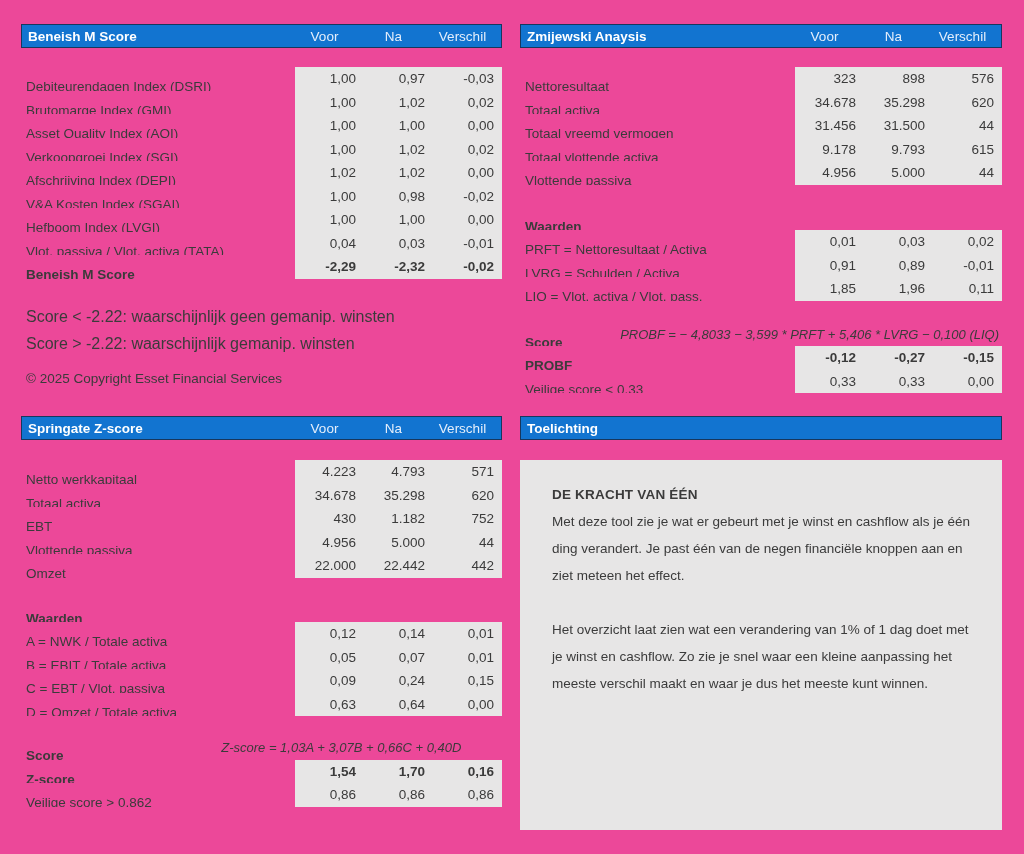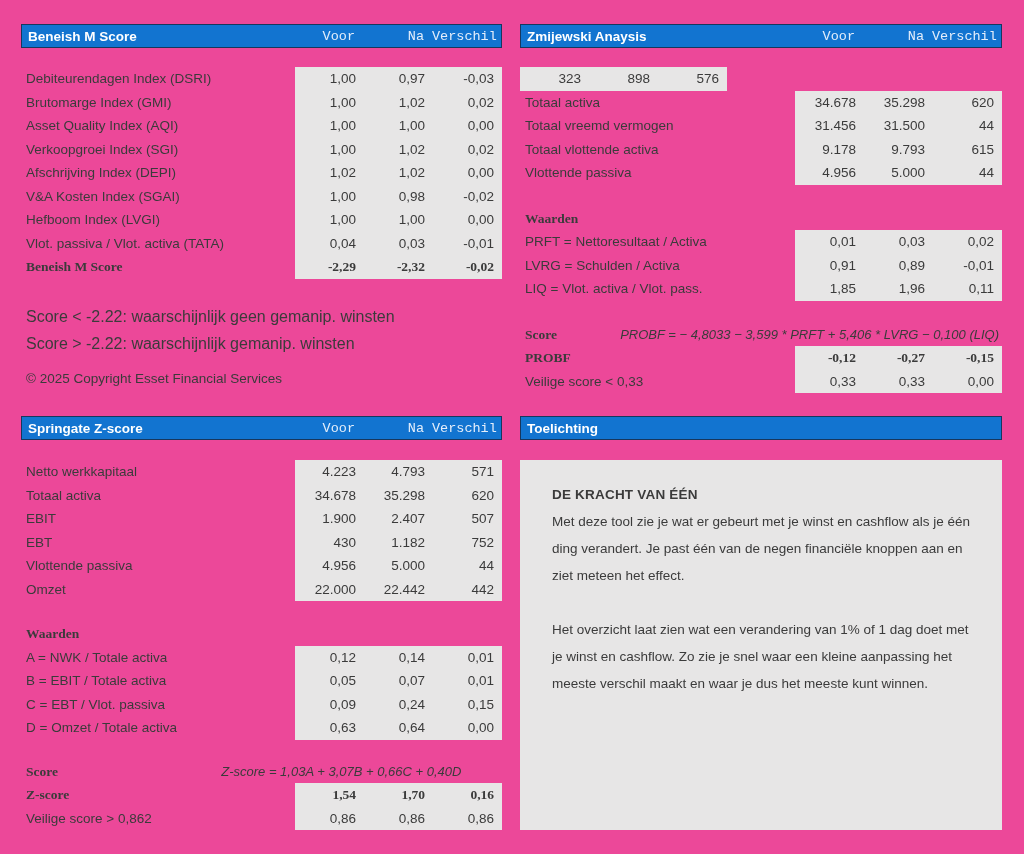--- a/index.html
+++ b/index.html
@@ -7,28 +7,28 @@
   .page { position:relative; width:1024px; height:854px; background:#ec4899; overflow:hidden; }
   .panel { position:absolute; font-size:13.5px; }
   #p-beneish    { left:21px;  top:24px;  width:481px; }
   #p-zmijewski  { left:520px; top:24px;  width:482px; }
   #p-springate  { left:21px;  top:416px; width:481px; }
   #p-toelichting{ left:520px; top:416px; width:482px;border-radius:23px; }
 
   .hdr { display:flex; align-items:center; height:24px; background:#1274d0;
          border:1px solid #17375e; box-sizing:border-box; color:#ffffff; }
   .hdr-title { flex:1; font-weight:700; padding-left:6px; white-space:nowrap; }
-  .hdr-col { width:69px; box-sizing:border-box; text-align:right; padding-right:8px;
-             color:#e4eefb; font-weight:400;font-family:Liberation Mono, monospace; }
+  .hdr-col { width:69px; box-sizing:border-box; text-align:center; padding-right:8px;
+             color:#e4eefb; font-weight:400; }
 
   .row { display:flex; height:23.5px; line-height:23.5px; }
-  .lbl { flex:1; padding-left:5px; white-space:nowrap; overflow:hidden; }
+  .lbl { flex:1; padding-left:5px; white-space:nowrap; overflow:hidden;margin-top:8px; }
   .v   { width:69px; box-sizing:border-box; text-align:right; padding-right:8px; }
   .shaded .v { background:#e7e6e6; }
-  .bold { font-weight:700;font-family:Liberation Serif, serif; }
+  .bold { font-weight:700; }
 
   .score-row .formula { flex:2; font-style:italic; font-size:13px; text-align:center;
                         padding-right:3px; white-space:nowrap; }
 
   .note-line { font-size:16px; line-height:27px; padding-left:5px; white-space:nowrap; }
   .copyright { font-size:13.5px; line-height:18px; padding-left:5px; white-space:nowrap; }
 
   .note-box { background:#e7e6e6; height:370px; box-sizing:border-box;
               padding:21px 20px 0 32px; }
   .note-heading { font-weight:700; line-height:27px; letter-spacing:.2px; }
@@ -110,20 +110,21 @@
 
   <div class="panel" id="p-zmijewski">
     <div class="hdr">
       <div class="hdr-title">Zmijewski Anaysis</div>
       <div class="hdr-col">Voor</div>
       <div class="hdr-col">Na</div>
       <div class="hdr-col">Verschil</div>
     </div>
     <div style="height:19px"></div>
     <div class="row shaded">
+      <div class="lbl">Nettoresultaat</div>
       <div class="v">323</div>
       <div class="v">898</div>
       <div class="v">576</div>
     </div>
     <div class="row shaded">
       <div class="lbl">Totaal activa</div>
       <div class="v">34.678</div>
       <div class="v">35.298</div>
       <div class="v">620</div>
     </div>
@@ -200,26 +201,20 @@
       <div class="v">4.793</div>
       <div class="v">571</div>
     </div>
     <div class="row shaded">
       <div class="lbl">Totaal activa</div>
       <div class="v">34.678</div>
       <div class="v">35.298</div>
       <div class="v">620</div>
     </div>
     <div class="row shaded">
-      <div class="lbl">EBIT</div>
-      <div class="v">1.900</div>
-      <div class="v">2.407</div>
-      <div class="v">507</div>
-    </div>
-    <div class="row shaded">
       <div class="lbl">EBT</div>
       <div class="v">430</div>
       <div class="v">1.182</div>
       <div class="v">752</div>
     </div>
     <div class="row shaded">
       <div class="lbl">Vlottende passiva</div>
       <div class="v">4.956</div>
       <div class="v">5.000</div>
       <div class="v">44</div>

